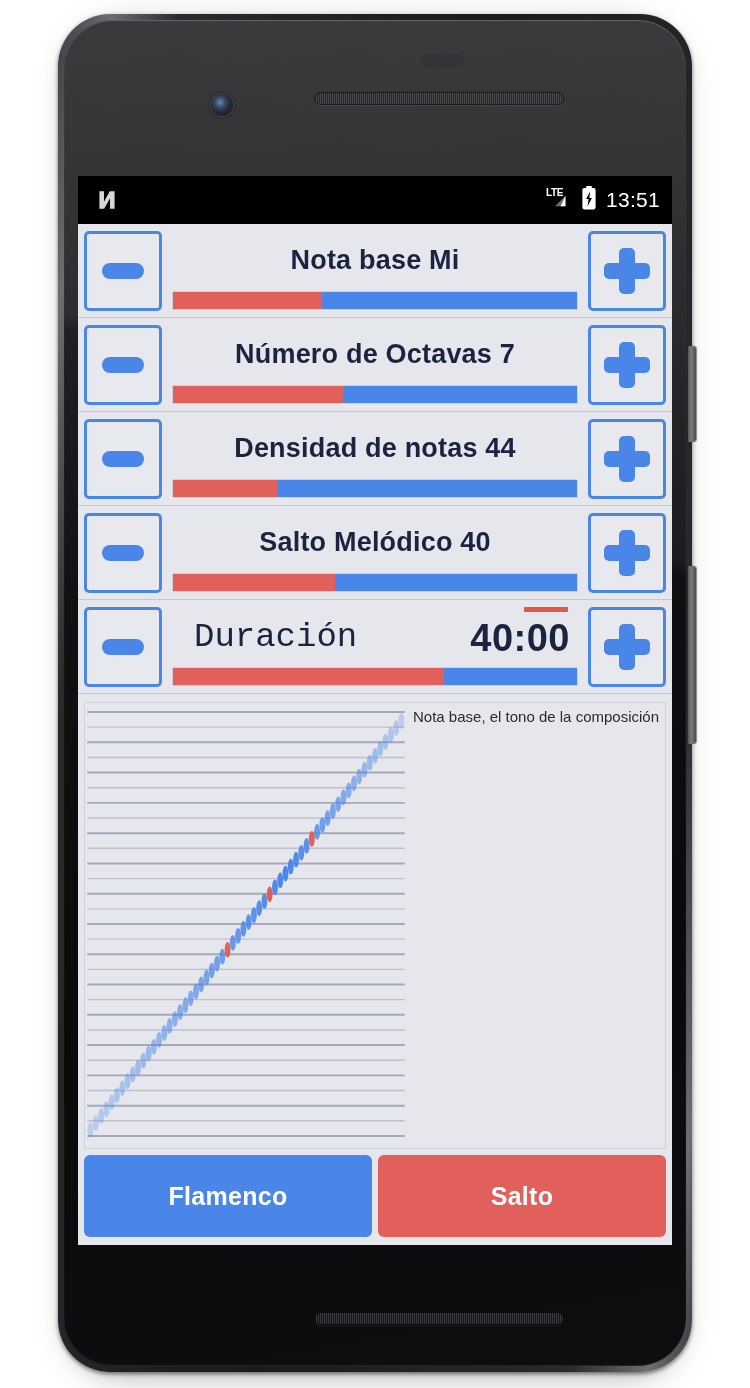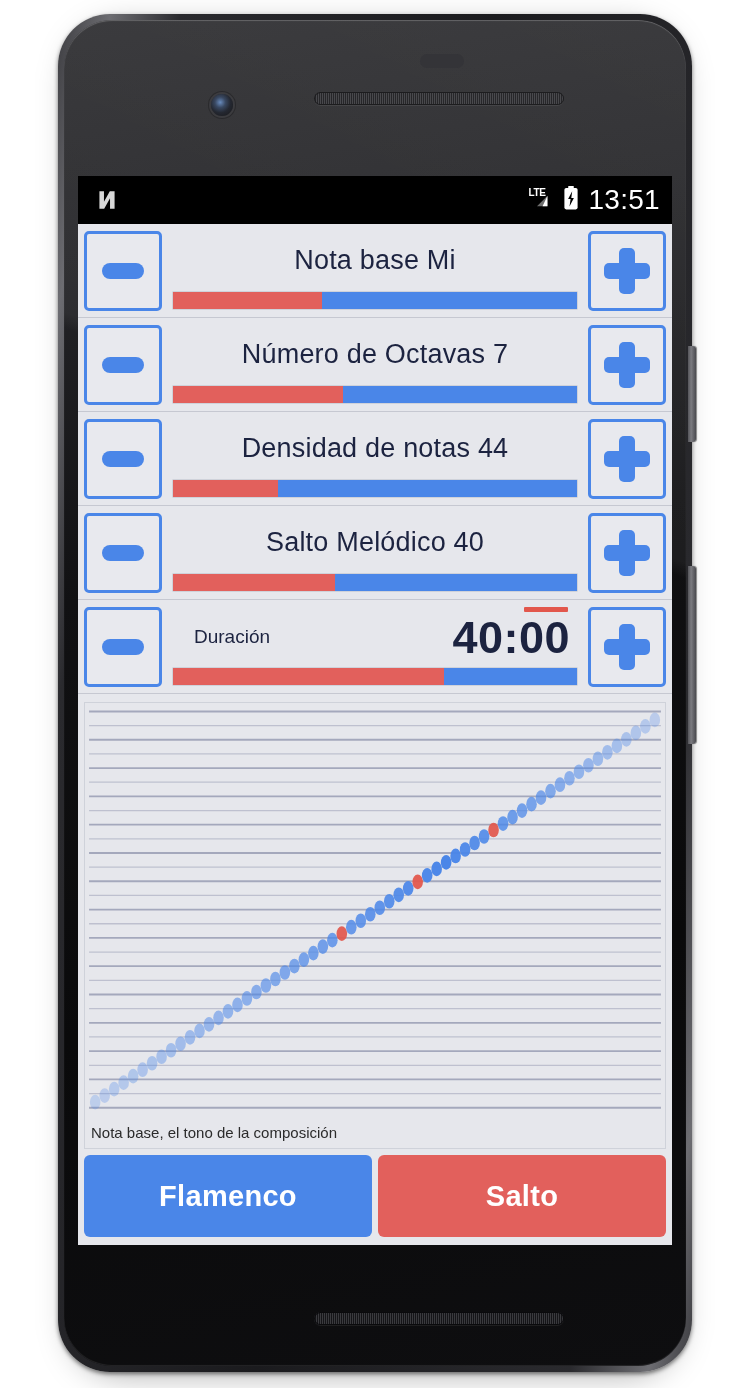--- a/index.html
+++ b/index.html
@@ -128,21 +128,21 @@
   .sb-spacer { flex: 1 1 auto; }
   .sb-right { display: flex; align-items: center; gap: 9px; }
   .sb-lte { position: relative; width: 26px; height: 22px; }
   .sb-lte .lte-txt {
     position: absolute; left: 0; top: -1px;
     font-size: 10px; font-weight: bold; letter-spacing: -0.3px;
     color: #fff; line-height: 10px;
   }
   .sb-battery { width: 16px; height: 24px; }
   .sb-clock {
-    font-size: 28px; font-weight: 400; color: #fff;
+    font-size: 21px; font-weight: 400; color: #fff;
     letter-spacing: 0.3px;
   }
 
   
   .app {
     position: relative;
     width: 594px;
     height: 1021px;
     background: #e6e7ec;
     display: flex;
@@ -200,35 +200,35 @@
   .row-label-line {
     flex: 1 1 auto;
     display: flex;
     align-items: center;
     justify-content: center;
     position: relative;
   }
   .row-label {
     font-size: 27px;
     color: #1c2340;
-    font-weight: 400;
+    font-weight: 700;
     white-space: nowrap;
     letter-spacing: 0.2px;
   }
 
   .duration-line {
     justify-content: space-between;
     padding: 0 8px 0 22px;
   }
   .duration-label {
-    font-size: 19px; color: #1c2340; font-weight: 400;
+    font-size: 34px; color: #1c2340; font-weight: 400; font-family: Liberation Mono, monospace;
   }
   .duration-value-wrap { position: relative; padding-top: 2px; }
   .duration-value {
-    font-size: 45px;
+    font-size: 38px;
     font-weight: bold;
     color: #1c2340;
     letter-spacing: 0.5px;
     line-height: 38px;
   }
   .duration-marker {
     position: absolute;
     right: 2px; top: -10px;
     width: 44px; height: 5px;
     background: #e2574c;
@@ -250,21 +250,20 @@
   .slider .fill-blue { background: #4a86e8; height: 100%; flex: 1 1 auto; }
 
   
   .chart-card {
     margin: 8px 6px 0 6px;
     flex: 1 1 auto;
     background: #e6e7ec;
     border: 1px solid #cfd2da;
     position: relative;
     display: flex;
-    flex-direction: column;
     overflow: hidden;
   }
   .chart-plot {
     position: relative;
     flex: 1 1 auto;
     overflow: hidden;
   }
   .chart-plot svg { display: block; width: 100%; height: 100%; }
   .chart-caption {
     font-size: 15px;
@@ -282,21 +281,21 @@
     padding: 6px 6px 8px 6px;
     background: #e6e7ec;
   }
   .btn {
     flex: 1 1 0;
     height: 100%;
     border-radius: 6px;
     display: flex;
     align-items: center;
     justify-content: center;
-    font-size: 29px;
+    font-size: 25px;
     font-weight: bold;
     color: #ffffff;
     letter-spacing: 0.3px;
     border: none;
     font-family: "Liberation Sans", sans-serif;
     cursor: pointer;
   }
   .btn-primary { background: #4a86e8; }
   .btn-danger  { background: #e2605c; }
 </style>

